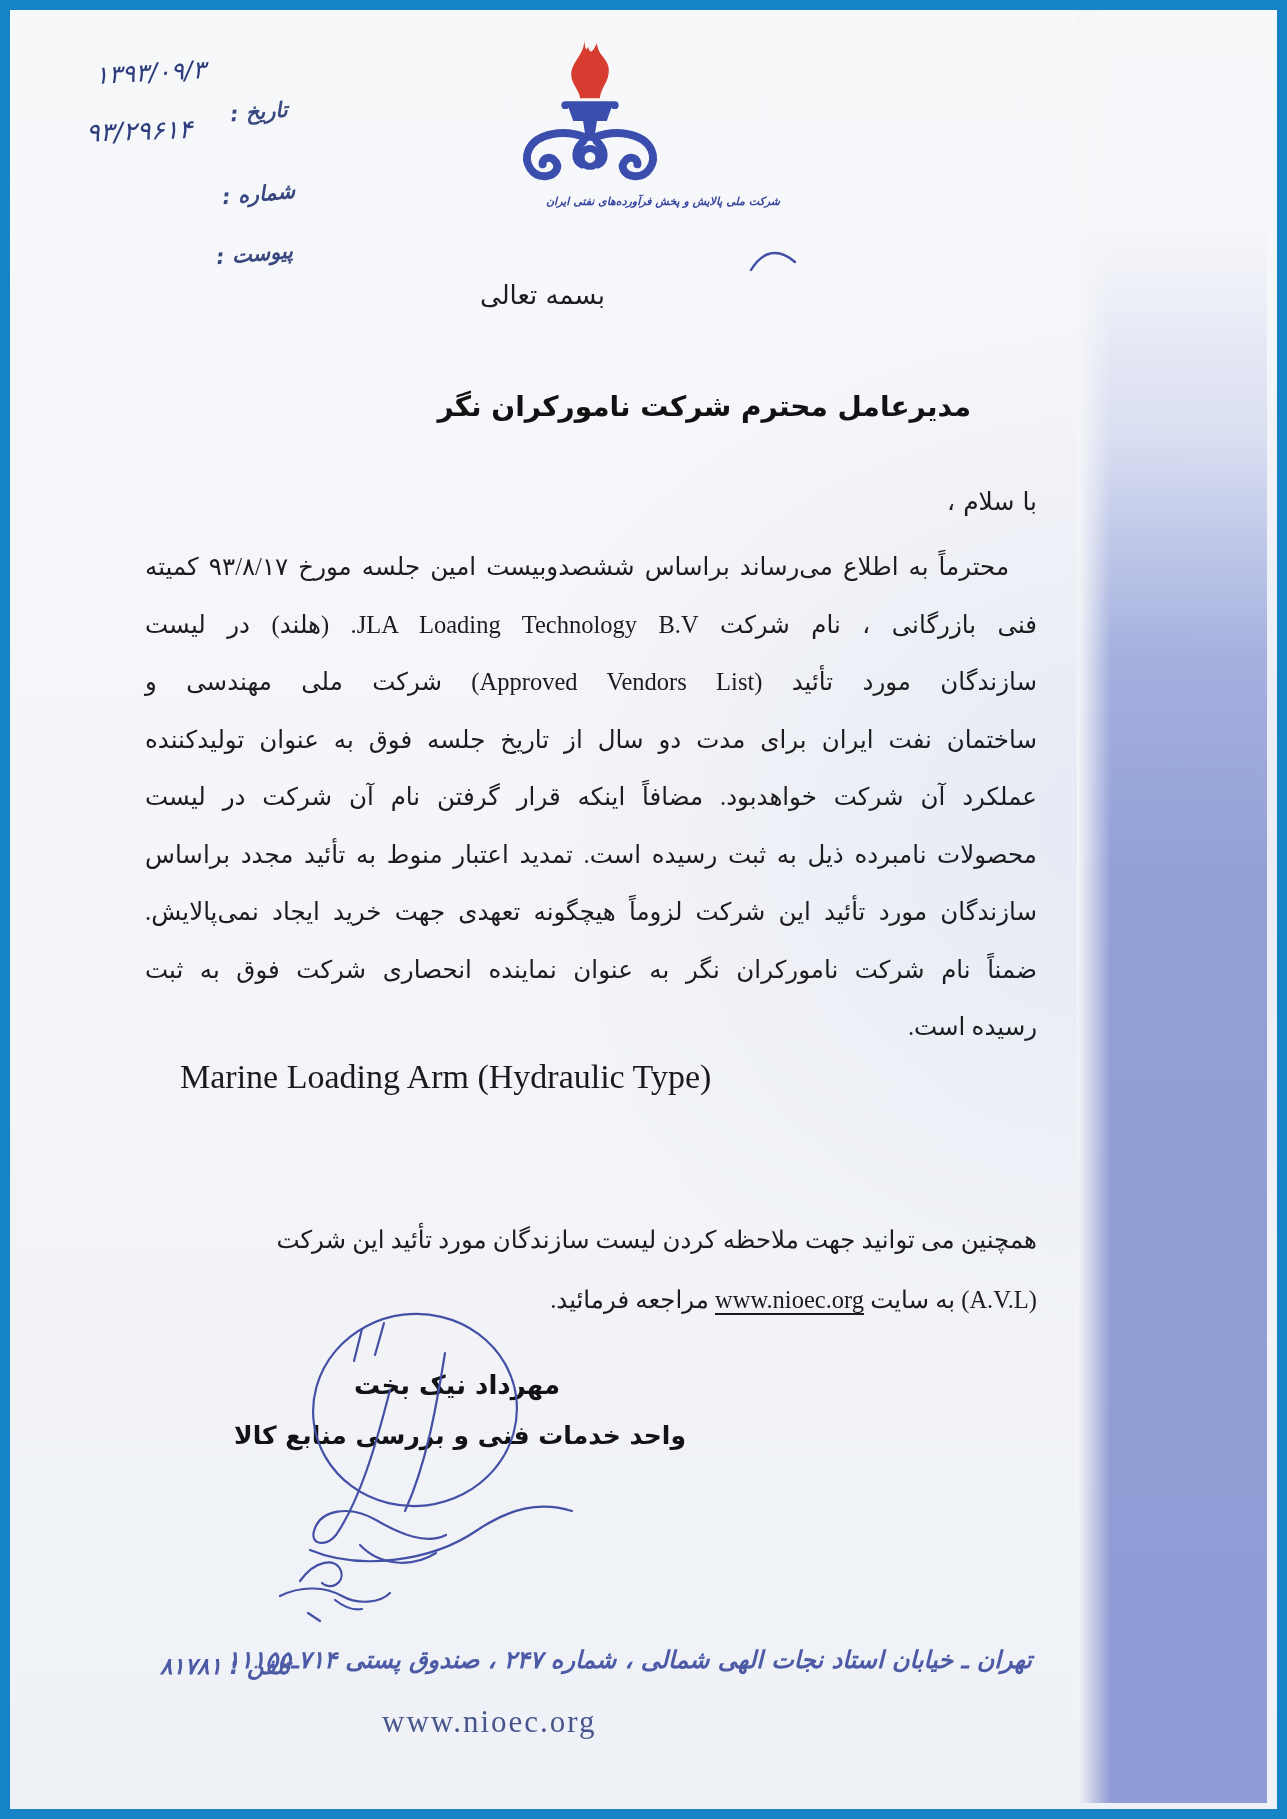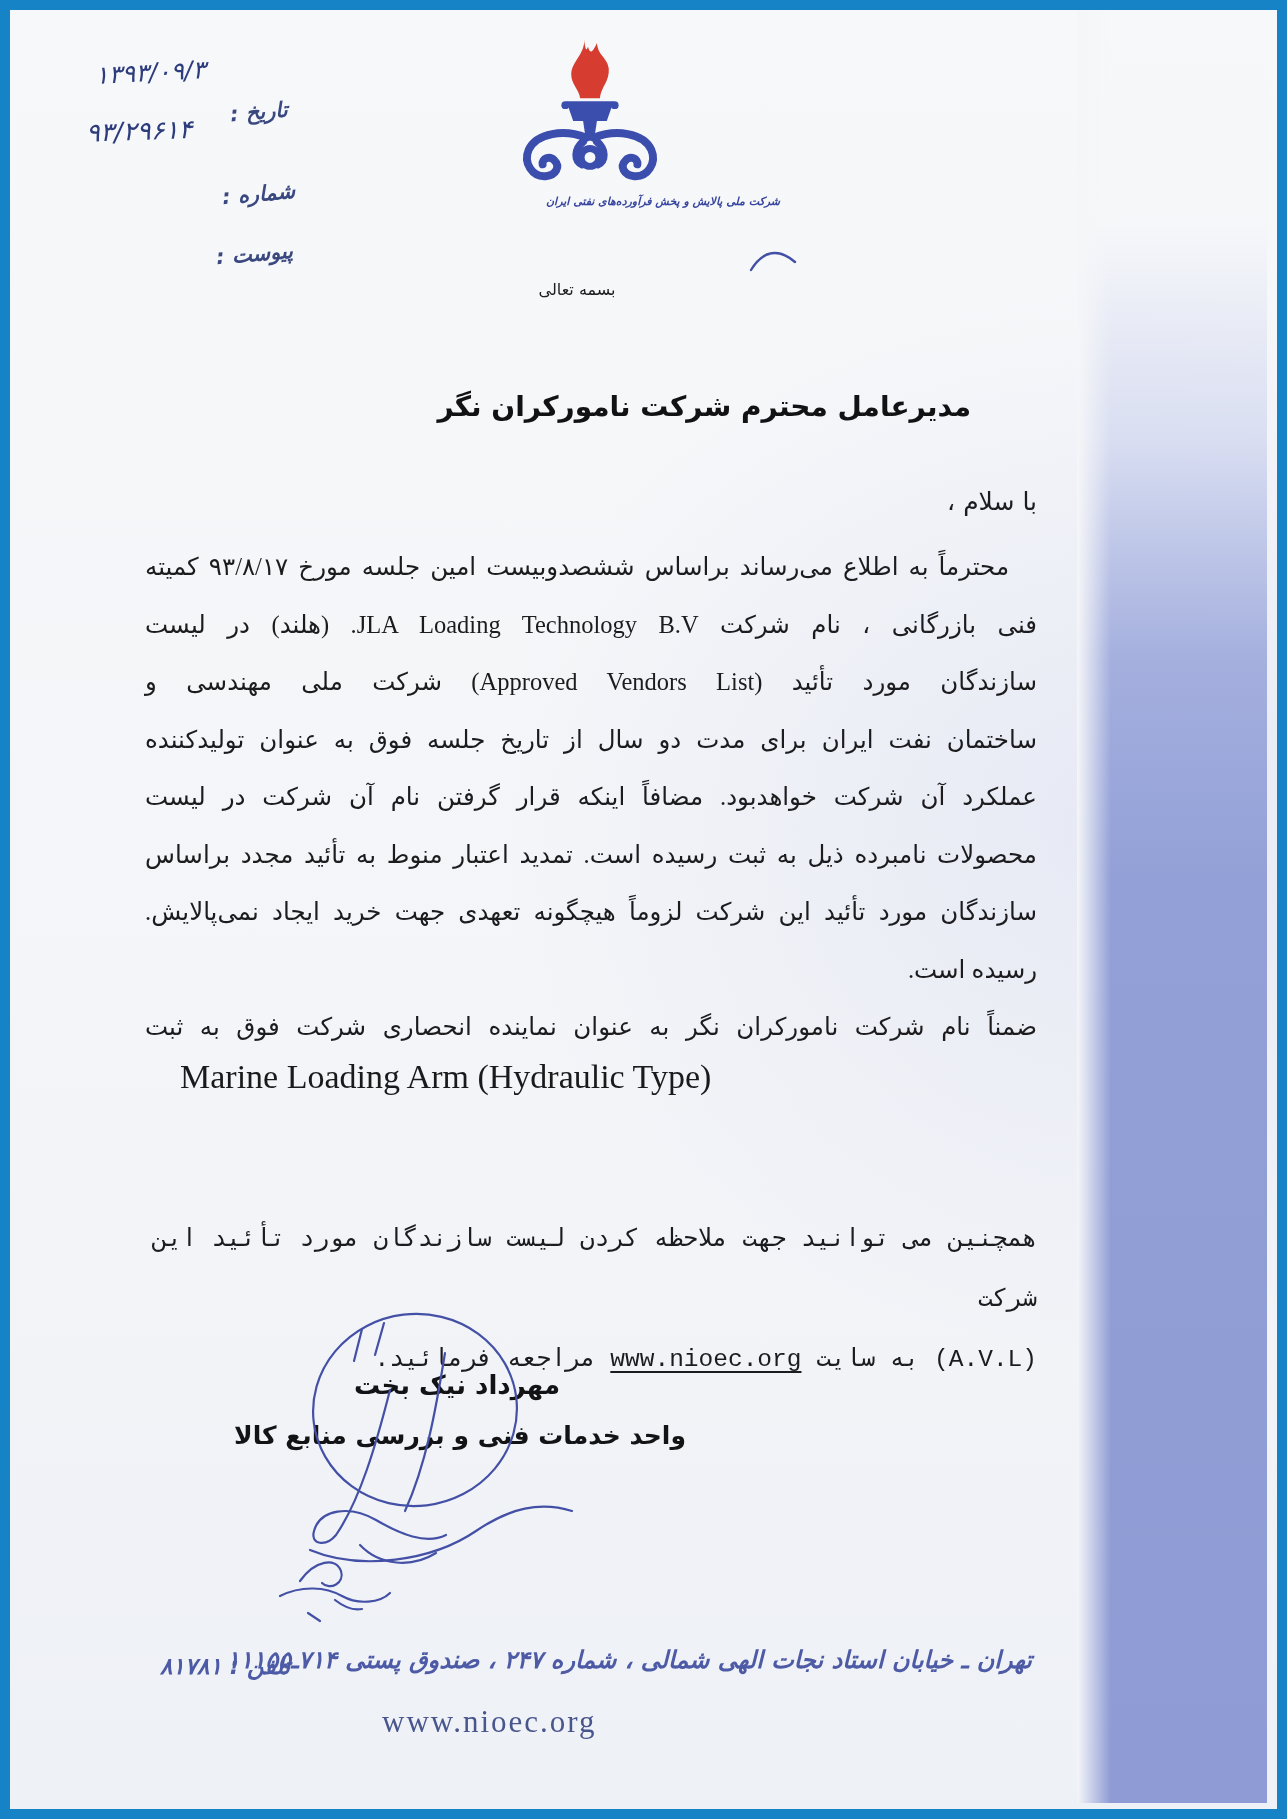--- a/index.html
+++ b/index.html
@@ -43,37 +43,37 @@
   
   .logo { left:470px; top:26px; width:220px; height:158px; }
   .refining-line {
     left:400px; top:185px; width:370px; 
     font-size:11px; font-weight:600; font-style:italic; color:#37459f; white-space:nowrap;
   }
   .company-line {
     left:330px; top:207px; width:510px; text-align:center; white-space:nowrap;
     font-size:33px; font-weight:700; font-style:italic; color:#3443ad;
   }
-  .bismillah { left:452px; top:270px; width:230px; text-align:center; font-size:16px; color:#1d1d20; }
+  .bismillah { left:470px; top:270px; width:230px; text-align:left; font-size:26px; color:#1d1d20; }
   .hw-tick { left:735px; top:232px; }
 
   
   .recipient { right:306px; top:380px; font-size:28px; font-weight:700; color:#121214; white-space:nowrap; }
   .salutation { right:240px; top:477px; font-size:25px; color:#1c1c1f; }
 
   .body-par { right:240px; top:528px; width:892px; direction:rtl; color:#1c1c1f;
     font-family:"Liberation Serif", "DejaVu Sans", sans-serif; font-size:24.5px; }
   .body-line { line-height:57.5px; text-align:justify; text-align-last:justify; }
   .body-line.first { text-indent:28px; }
   .body-line.last { text-align-last:right; }
 
   .product { left:170px; top:1048px; font-family:"Liberation Serif", serif; font-size:34px; color:#1a1a1c; }
 
   .closing { right:240px; top:1200px; width:892px; direction:rtl; color:#1c1c1f;
-    font-family:Liberation Mono, monospace; font-size:24.5px; }
+    font-family:Liberation Serif, serif; font-size:24.5px; }
   .closing div { line-height:60px; text-align:right; }
   .closing .url { text-decoration:underline; text-decoration-thickness:2px; text-underline-offset:5px; }
 
   
   .signer-name { left:297px; top:1360px; width:300px; text-align:center;
     font-size:26px; font-weight:700; color:#131316; white-space:nowrap; }
   .signer-unit { left:210px; top:1411px; width:480px; text-align:center;
     font-size:25px; font-weight:700; color:#131316; white-space:nowrap; }
   .sig-svg { left:230px; top:1285px; z-index:3; }
 
@@ -126,22 +126,22 @@
     <div class="abs salutation" dir="rtl">با سلام ،</div>
 
     <div class="abs body-par">
       <div class="body-line first">محترماً به اطلاع می‌رساند  براساس ششصدوبیست امین جلسه مورخ ۹۳/۸/۱۷ کمیته</div>
       <div class="body-line">فنی بازرگانی ، نام شرکت JLA Loading Technology B.V. (هلند) در لیست</div>
       <div class="body-line">سازندگان مورد تأئید  (Approved Vendors List) شرکت ملی مهندسی و</div>
       <div class="body-line">ساختمان نفت ایران برای مدت دو سال از تاریخ جلسه فوق به عنوان تولیدکننده</div>
       <div class="body-line">عملکرد آن شرکت خواهدبود. مضافاً اینکه قرار گرفتن نام آن شرکت در لیست</div>
       <div class="body-line">محصولات نامبرده ذیل به ثبت رسیده است. تمدید اعتبار منوط به تأئید مجدد براساس</div>
       <div class="body-line">سازندگان مورد تأئید این شرکت لزوماً هیچگونه تعهدی جهت خرید ایجاد نمی‌پالایش.</div>
+      <div class="body-line">ضمناً نام شرکت نامورکران نگر به عنوان نماینده انحصاری شرکت فوق به ثبت</div>
       <div class="body-line last">رسیده است.</div>
-      <div class="body-line">ضمناً نام شرکت نامورکران نگر به عنوان نماینده انحصاری شرکت فوق به ثبت</div>
     </div>
 
     <div class="abs product">Marine Loading Arm (Hydraulic Type)</div>
 
     <div class="abs closing">
       <div>همچنین می توانید جهت ملاحظه کردن لیست سازندگان مورد تأئید این شرکت</div>
       <div>
         <span>(A.V.L) به سایت </span><span class="url">www.nioec.org</span><span> مراجعه فرمائید.</span>
       </div>
     </div>

